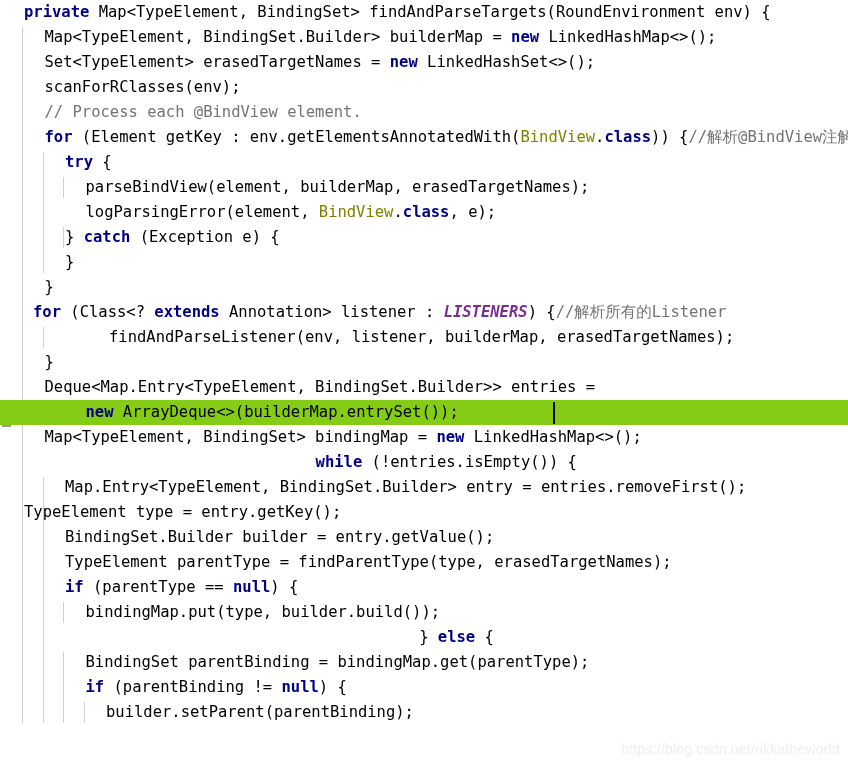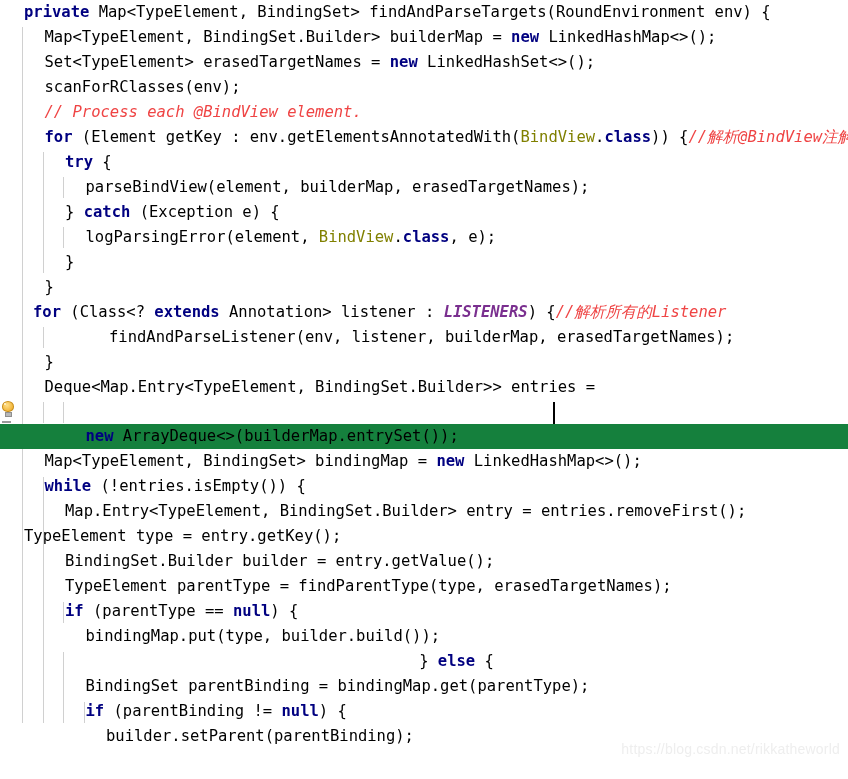--- a/index.html
+++ b/index.html
@@ -37,40 +37,39 @@
     height: 25px;
     line-height: 25px;
     font-size: 15.5px;
     font-family: "DejaVu Sans Mono", monospace;
     white-space: pre;
     color: #000000;
     padding-left: 24px;
     box-sizing: border-box;
   }
   .line.caret-line {
-    background: #15803d;
-    margin-top: 24px;
+    background: #84cc16;
   }
   
   .guides {
     position: absolute;
     left: 0;
     top: 0;
     width: 848px;
     height: 779px;
     pointer-events: none;
   }
   .guide {
     position: absolute;
     width: 1px;
     background: #d0d0d0;
   }
   
   .kw   { color: #000080; font-weight: bold; }
-  .cmt  { color: #ef4444; font-style: italic; }
+  .cmt  { color: #737373; }
   .ann  { color: #808000; }
   .stat { color: #7a2f8f; font-weight: bold; font-style: italic; }
   .plain{ color: #000000; }
 
   .bulb {
     position: absolute;
     left: 1px;
     top: 401px;
     width: 15px;
     height: 17px;
@@ -171,31 +170,31 @@
 
   <div class="code-area" id="code-area">
       <div class="line" style="padding-left: 24px;"><span class="kw">private</span><span class="plain"> Map&lt;TypeElement, BindingSet&gt; findAndParseTargets(RoundEnvironment env) {</span></div>
       <div class="line" style="padding-left: 44.5px;"><span class="plain">Map&lt;TypeElement, BindingSet.Builder&gt; builderMap = </span><span class="kw">new</span><span class="plain"> LinkedHashMap&lt;&gt;();</span></div>
       <div class="line" style="padding-left: 44.5px;"><span class="plain">Set&lt;TypeElement&gt; erasedTargetNames = </span><span class="kw">new</span><span class="plain"> LinkedHashSet&lt;&gt;();</span></div>
       <div class="line" style="padding-left: 44.5px;"><span class="plain">scanForRClasses(env);</span></div>
       <div class="line" style="padding-left: 44.5px;"><span class="cmt">// Process each @BindView element.</span></div>
       <div class="line" style="padding-left: 44.5px;"><span class="kw">for</span><span class="plain"> (Element getKey : env.getElementsAnnotatedWith(</span><span class="ann">BindView</span><span class="plain">.</span><span class="kw">class</span><span class="plain">)) {</span><span class="cmt">//解析@BindView注解</span></div>
       <div class="line" style="padding-left: 65px;"><span class="kw">try</span><span class="plain"> {</span></div>
       <div class="line" style="padding-left: 85.5px;"><span class="plain">parseBindView(element, builderMap, erasedTargetNames);</span></div>
+      <div class="line" style="padding-left: 85.5px;"><span class="plain">logParsingError(element, </span><span class="ann">BindView</span><span class="plain">.</span><span class="kw">class</span><span class="plain">, e);</span></div>
       <div class="line" style="padding-left: 65px;"><span class="plain">} </span><span class="kw">catch</span><span class="plain"> (Exception e) {</span></div>
-      <div class="line" style="padding-left: 85.5px;"><span class="plain">logParsingError(element, </span><span class="ann">BindView</span><span class="plain">.</span><span class="kw">class</span><span class="plain">, e);</span></div>
       <div class="line" style="padding-left: 65px;"><span class="plain">}</span></div>
       <div class="line" style="padding-left: 44.5px;"><span class="plain">}</span></div>
       <div class="line" style="padding-left: 33px;"><span class="kw">for</span><span class="plain"> (Class&lt;? </span><span class="kw">extends</span><span class="plain"> Annotation&gt; listener : </span><span class="stat">LISTENERS</span><span class="plain">) {</span><span class="cmt">//解析所有的Listener</span></div>
       <div class="line" style="padding-left: 65px; margin-left: 44px;"><span class="plain">findAndParseListener(env, listener, builderMap, erasedTargetNames);</span></div>
       <div class="line" style="padding-left: 44.5px;"><span class="plain">}</span></div>
       <div class="line" style="padding-left: 44.5px;"><span class="plain">Deque&lt;Map.Entry&lt;TypeElement, BindingSet.Builder&gt;&gt; entries =</span></div>
       <div class="line caret-line" style="padding-left: 85.5px;"><span class="kw">new</span><span class="plain"> ArrayDeque&lt;&gt;(builderMap.entrySet());</span></div>
       <div class="line" style="padding-left: 44.5px;"><span class="plain">Map&lt;TypeElement, BindingSet&gt; bindingMap = </span><span class="kw">new</span><span class="plain"> LinkedHashMap&lt;&gt;();</span></div>
-      <div class="line" style="padding-left: 44.5px;"><span class="kw">while</span><span class="plain"> (!entries.isEmpty()) {</span></div>
+      <div class="line" style="padding-left: 44.5px; text-align: center;"><span class="kw">while</span><span class="plain"> (!entries.isEmpty()) {</span></div>
       <div class="line" style="padding-left: 65px;"><span class="plain">Map.Entry&lt;TypeElement, BindingSet.Builder&gt; entry = entries.removeFirst();</span></div>
       <div class="line" style=""><span class="plain">TypeElement type = entry.getKey();</span></div>
       <div class="line" style="padding-left: 65px;"><span class="plain">BindingSet.Builder builder = entry.getValue();</span></div>
       <div class="line" style="padding-left: 65px;"><span class="plain">TypeElement parentType = findParentType(type, erasedTargetNames);</span></div>
       <div class="line" style="padding-left: 65px;"><span class="kw">if</span><span class="plain"> (parentType == </span><span class="kw">null</span><span class="plain">) {</span></div>
       <div class="line" style="padding-left: 85.5px;"><span class="plain">bindingMap.put(type, builder.build());</span></div>
       <div class="line" style="padding-left: 65px; text-align: center;"><span class="plain">} </span><span class="kw">else</span><span class="plain"> {</span></div>
       <div class="line" style="padding-left: 85.5px;"><span class="plain">BindingSet parentBinding = bindingMap.get(parentType);</span></div>
       <div class="line" style="padding-left: 85.5px;"><span class="kw">if</span><span class="plain"> (parentBinding != </span><span class="kw">null</span><span class="plain">) {</span></div>
       <div class="line" style="padding-left: 106px;"><span class="plain">builder.setParent(parentBinding);</span></div>

